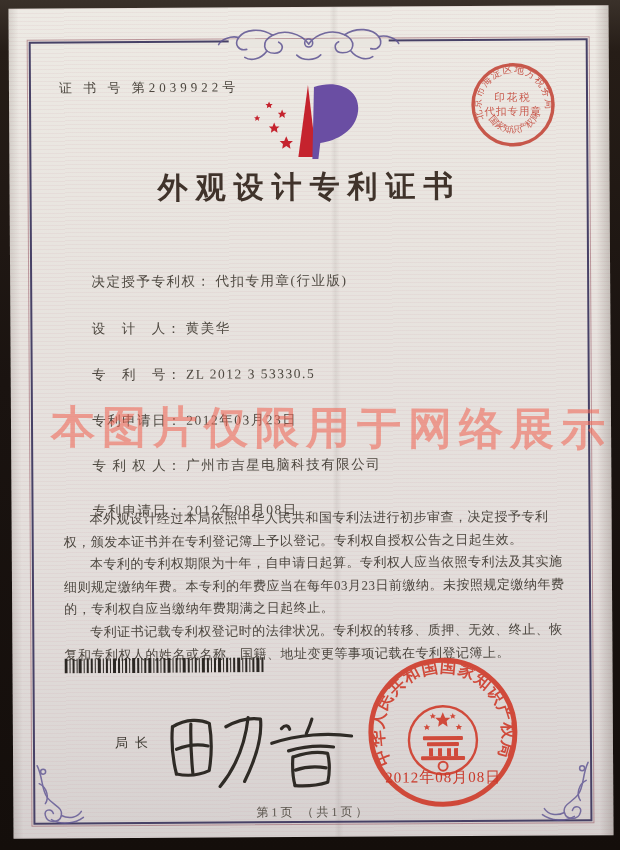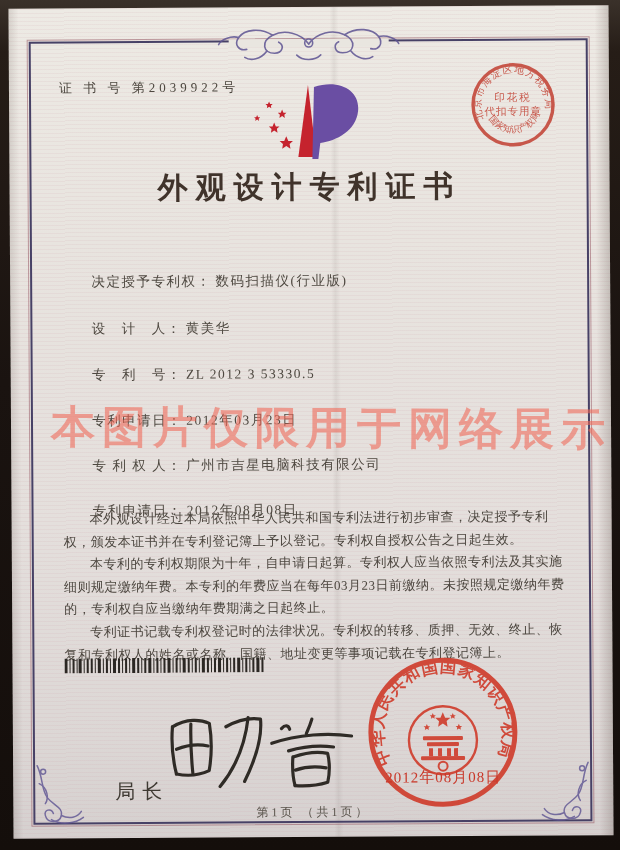--- a/index.html
+++ b/index.html
@@ -17,21 +17,21 @@
   .frame{position:absolute;left:20px;top:33px;right:21px;bottom:14px;
     border:2px solid #474166;outline:1px solid rgba(148,84,96,.55);outline-offset:1px;}
   .abs{position:absolute;}
   .certnum{left:50px;top:71px;font-size:13px;letter-spacing:4px;color:#4e4840;}
   .title{left:0;top:160px;width:100%;text-align:center;font-size:30px;font-weight:700;
     letter-spacing:8px;color:#40332b;}
   .frow{left:52px;font-size:13.5px;color:#4e4840;letter-spacing:1.5px;white-space:pre;}
   .frow .val{margin-left:4px;}
   .paras{left:52px;right:42px;top:500px;font-size:13px;line-height:22.6px;color:#4c463f;}
   .paras p{margin:0;text-indent:2em;letter-spacing:.5px;}
-  .sig-title{left:102px;top:726px;font-size:20px;letter-spacing:7px;color:#3f3a33;margin-top:44px;}
+  .sig-title{left:102px;top:726px;font-size:13px;letter-spacing:7px;color:#3f3a33;}
   .seal-date{left:340px;top:762px;width:180px;font-size:15px;letter-spacing:1px;
     color:#c9382a;text-align:center;}
   .footer{left:0;top:797px;width:100%;text-align:center;font-size:12px;
     letter-spacing:3px;color:#5a544c;}
   .watermark{left:40px;top:392px;width:560px;font-family:"Liberation Sans","DejaVu Sans",sans-serif;
     font-size:44px;font-weight:700;letter-spacing:7px;color:rgba(239,104,87,.58);
     transform:rotate(0.6deg);white-space:nowrap;z-index:30;}
   svg{display:block;}
 </style>
 </head>
@@ -105,21 +105,21 @@
         <use href="#star" transform="translate(25,24) scale(3.8)"></use>
         <use href="#star" transform="translate(13,37) scale(3.2)"></use>
       </g>
       <path d="M70,6 C96,-2 116,10 114,30 C112,50 92,60 76,62 L74,78 L68,78 L70,6 Z
                M76,16 C92,12 102,20 100,32 C98,44 86,50 77,51 Z" fill="#6a4ea3"></path>
     </svg>
 
     <div class="abs title">外观设计专利证书</div>
 
     <div class="abs frow" style="top:249px;">
-      <span>决定授予专利权：</span><span class="val">数码扫描仪(行业版)</span>
+      <span>决定授予专利权：</span><span class="val">代扣专用章(行业版)</span>
     </div>
     <div class="abs frow" style="top:296px;">
       <span>设　计　人：</span><span class="val">黄美华</span>
     </div>
     <div class="abs frow" style="top:342px;">
       <span>专　利　号：</span><span class="val">ZL 2012 3 53330.5</span>
     </div>
     <div class="abs frow" style="top:388px;">
       <span>专利申请日：</span><span class="val">2012年03月23日</span>
     </div>

